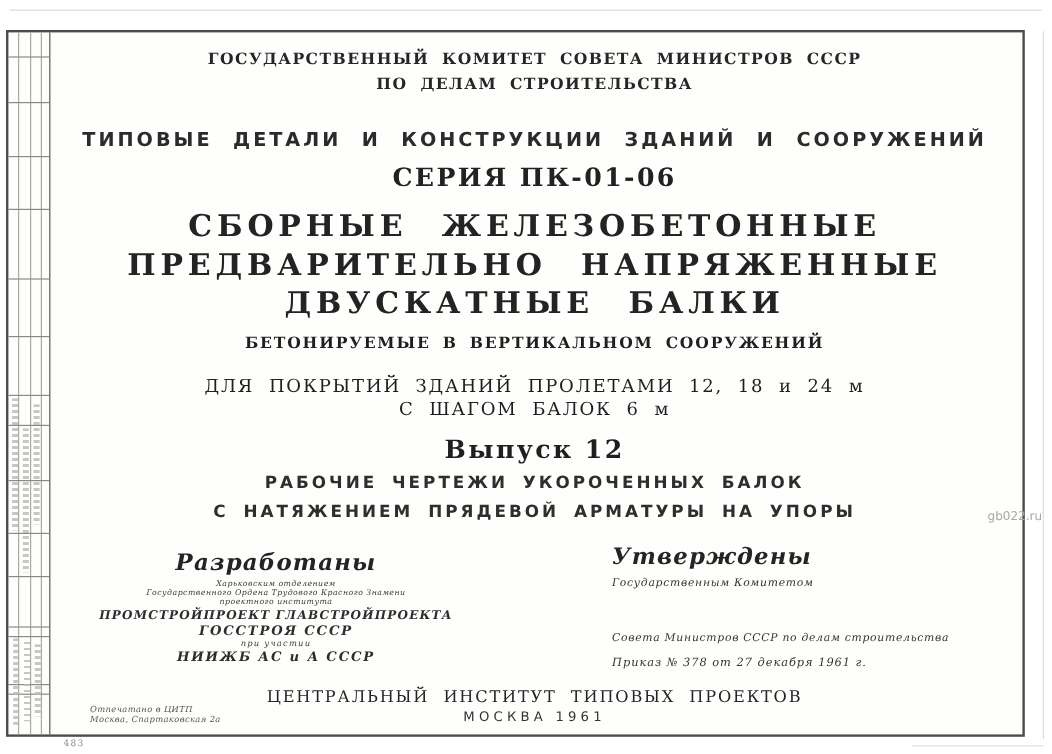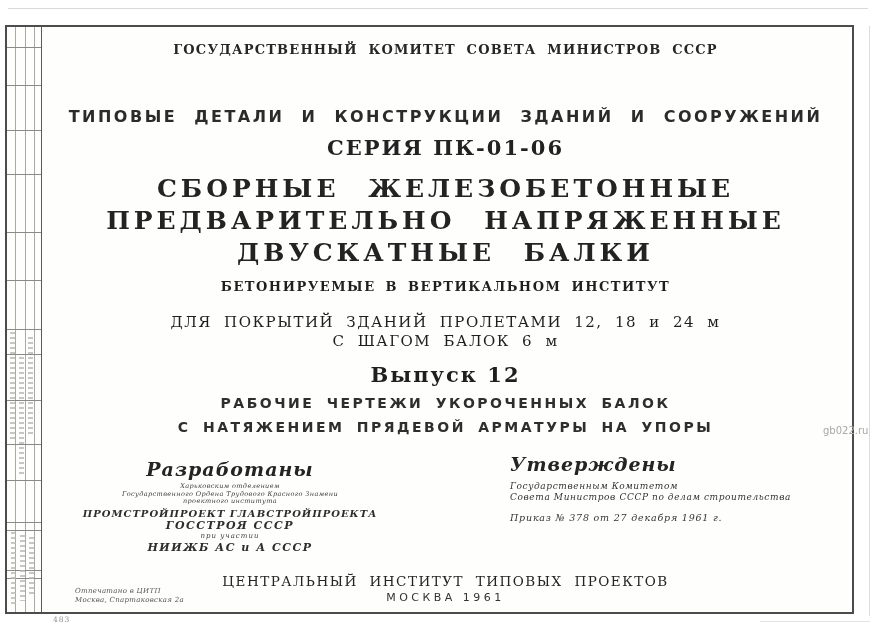--- a/index.html
+++ b/index.html
@@ -39,21 +39,21 @@
   .subtitle{font-weight:bold;font-size:13px;letter-spacing:1.5px;word-spacing:4px;}
   .app{font-weight:normal;font-size:15px;letter-spacing:1.5px;word-spacing:6px;}
   .vypusk{font-weight:bold;font-size:21px;letter-spacing:2px;}
   .desc{font-family:"DejaVu Sans","Liberation Sans",sans-serif;font-weight:bold;
     font-size:14px;letter-spacing:2.5px;word-spacing:5px;color:#2e2e2e;}
   .sig-head{font-style:italic;font-weight:bold;font-size:19px;letter-spacing:1px;color:#242424;}
   .sig-sm{font-style:italic;font-size:6.5px;letter-spacing:.4px;color:#3a3a3a;line-height:7.5px;}
   .sig-md{font-style:italic;font-weight:bold;font-size:10px;letter-spacing:1px;color:#2d2d2d;}
   .sig-md2{font-style:italic;font-weight:bold;font-size:11px;letter-spacing:1.5px;color:#2d2d2d;}
   .sig-xs{font-style:italic;font-size:7px;letter-spacing:1px;color:#3a3a3a;}
-  .appr-ln{font-style:italic;font-size:9px;letter-spacing:.6px;color:#333;line-height:11px;}
+  .appr-ln{font-style:italic;font-size:9px;letter-spacing:.6px;color:#333;line-height:11px;margin-top:35px;}
   .appr-order{font-style:italic;font-size:9.5px;letter-spacing:.8px;color:#333;}
   .inst{font-weight:normal;font-size:13.5px;letter-spacing:1.5px;word-spacing:6px;color:#242424;}
   .city{font-family:"DejaVu Sans","Liberation Sans",sans-serif;font-size:11px;
     letter-spacing:3.5px;color:#333;}
   .print-note{font-style:italic;font-size:7px;color:#555;line-height:8.5px;letter-spacing:.3px;}
   .pageno{font-size:7.5px;color:#8c8c88;letter-spacing:1px;}
   .watermark{font-family:"DejaVu Sans","Liberation Sans",sans-serif;font-size:10px;color:#a8a8a4;}
   .col-l{left:0px;top:433px;width:380px;text-align:center;}
   .col-r{left:470px;top:428px;width:330px;text-align:left;}
 </style>
@@ -91,29 +91,30 @@
     <div class="abs scribble" style="left:21px;top:310px;height:100px"></div>
     <div class="abs scribble" style="left:4px;top:505px;height:72px"></div>
     <div class="abs scribble" style="left:13px;top:508px;height:66px"></div>
     <div class="abs scribble" style="left:22px;top:510px;height:60px"></div>
   </div>
 </div>
 
 <div class="abs content">
 
   <div class="abs cline hdr" style="top:17px">ГОСУДАРСТВЕННЫЙ  КОМИТЕТ  СОВЕТА  МИНИСТРОВ   СССР</div>
+  <div class="abs cline hdr" style="top:38px">ПО  ДЕЛАМ  СТРОИТЕЛЬСТВА</div>
 
   <div class="abs cline tipovye" style="top:82px">ТИПОВЫЕ  ДЕТАЛИ  И  КОНСТРУКЦИИ   ЗДАНИЙ  И  СООРУЖЕНИЙ</div>
   <div class="abs cline seria" style="top:110px">СЕРИЯ ПК-01-06</div>
 
   <div class="abs cline title" style="top:149px">СБОРНЫЕ   ЖЕЛЕЗОБЕТОННЫЕ</div>
   <div class="abs cline title" style="top:181px">ПРЕДВАРИТЕЛЬНО   НАПРЯЖЕННЫЕ</div>
   <div class="abs cline title" style="top:213px">ДВУСКАТНЫЕ   БАЛКИ</div>
 
-  <div class="abs cline subtitle" style="top:254px">БЕТОНИРУЕМЫЕ  В  ВЕРТИКАЛЬНОМ  ИНСТИТУТ</div>
+  <div class="abs cline subtitle" style="top:254px">БЕТОНИРУЕМЫЕ  В  ВЕРТИКАЛЬНОМ  СООРУЖЕНИЙ</div>
 
   <div class="abs cline app" style="top:288px">ДЛЯ   ПОКРЫТИЙ   ЗДАНИЙ   ПРОЛЕТАМИ   12, 18 и 24 м</div>
   <div class="abs cline app" style="top:307px">С  ШАГОМ  БАЛОК   6   м</div>
 
   <div class="abs cline vypusk" style="top:337px">Выпуск  12</div>
   <div class="abs cline desc" style="top:370px">РАБОЧИЕ  ЧЕРТЕЖИ  УКОРОЧЕННЫХ  БАЛОК</div>
   <div class="abs col-l">
     <div class="sig-head">Разработаны</div>
     <div class="sig-sm" style="margin-top:3px">Харьковским  отделением</div>
     <div class="sig-sm">Государственного  Ордена  Трудового Красного Знамени</div>

